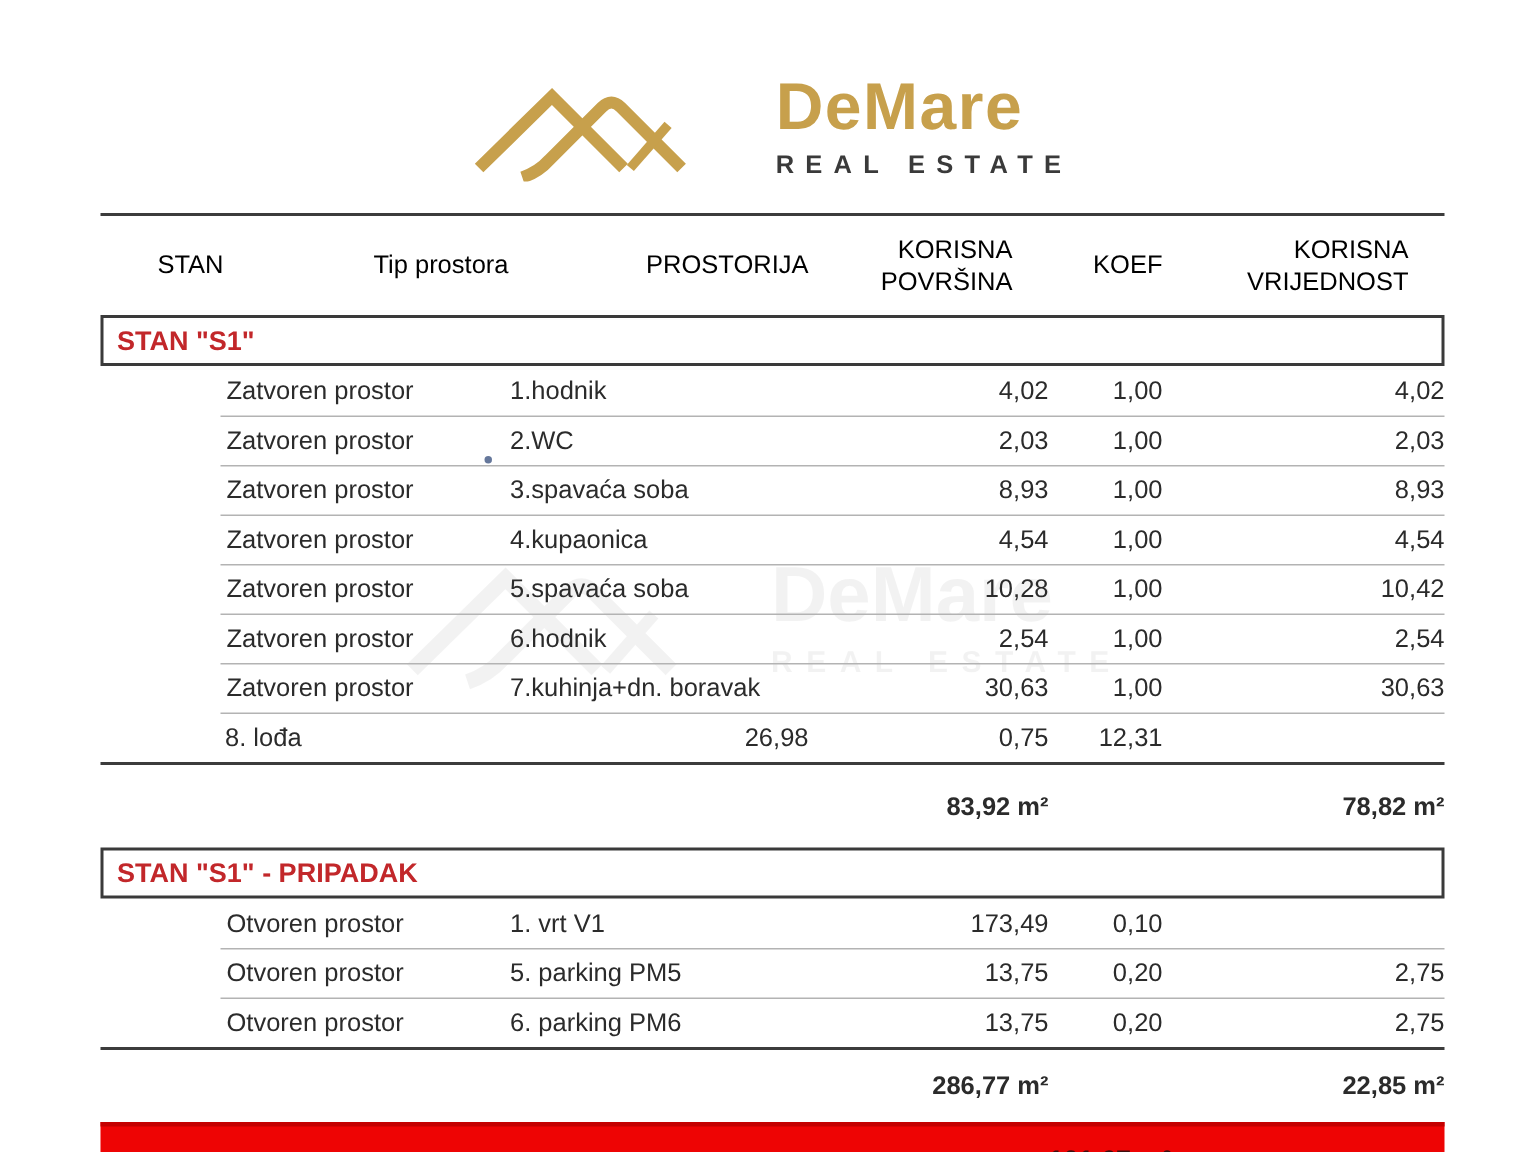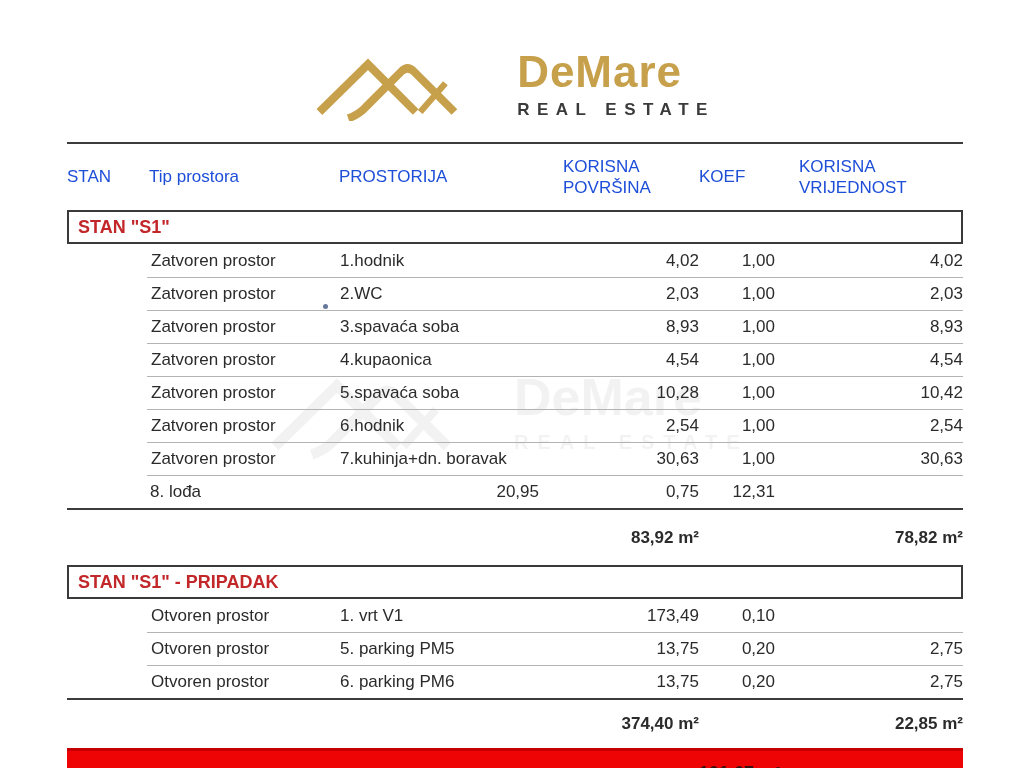--- a/index.html
+++ b/index.html
@@ -28,22 +28,22 @@
   
   .table-wrap { position:absolute; left:67px; top:107px; width:896px; }
   .grid {
     display:grid;
     grid-template-columns:82px 190px 200px 160px 76px 188px;
     align-items:center;
   }
   .thead {
     border-top:2px solid #3c3c3c;
     height:66px;
-    font-size:17px; color:#1d4ed8;
-    text-align:left;
+    font-size:17px; color:#000000;
+    text-align:right;
   }
   .thead .hc { line-height:1.25; }
   .thead .hc4, .thead .hc6 { padding:0 24px; }
 
   .section-box {
     border:2px solid #3a3a3a;
     height:30px;
     display:flex; align-items:center;
     padding-left:9px;
     background:#fff;
@@ -189,21 +189,21 @@
         <div class="c"></div>
         <div class="c c2">Zatvoren prostor</div>
         <div class="c c3">7.kuhinja+dn. boravak</div>
         <div class="c num">30,63</div>
         <div class="c num">1,00</div>
         <div class="c num">30,63</div>
       </div>
       <div class="grid row">
         <div class="c"></div>
         <div class="c c3">8. lođa</div>
-        <div class="c num">20,95</div>
+        <div class="c num">26,98</div>
         <div class="c num">0,75</div>
         <div class="c num">12,31</div>
       </div>
     </div>
 
     <div class="heavy-rule"></div>
 
     <div class="grid subtotal">
       <div class="c"></div>
         <div class="c"></div>
@@ -242,21 +242,21 @@
         <div class="c num">2,75</div>
       </div>
     </div>
 
     <div class="heavy-rule"></div>
 
     <div class="grid subtotal subtotal-2">
       <div class="c"></div>
         <div class="c"></div>
         <div class="c"></div>
-      <div class="c num">374,40 m²</div>
+      <div class="c num">286,77 m²</div>
       <div class="c"></div>
       <div class="c num">22,85 m²</div>
     </div>
 
     <div class="grid band">
       <div class="c"></div>
         <div class="c"></div>
         <div class="c"></div>
       <div class="c"></div>
       <div class="c num">101,67 m²</div>

